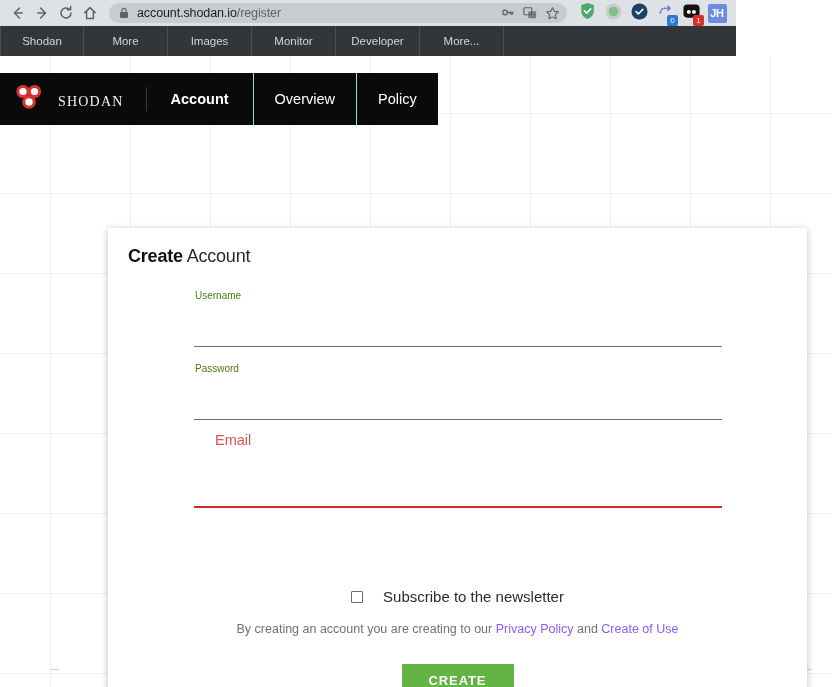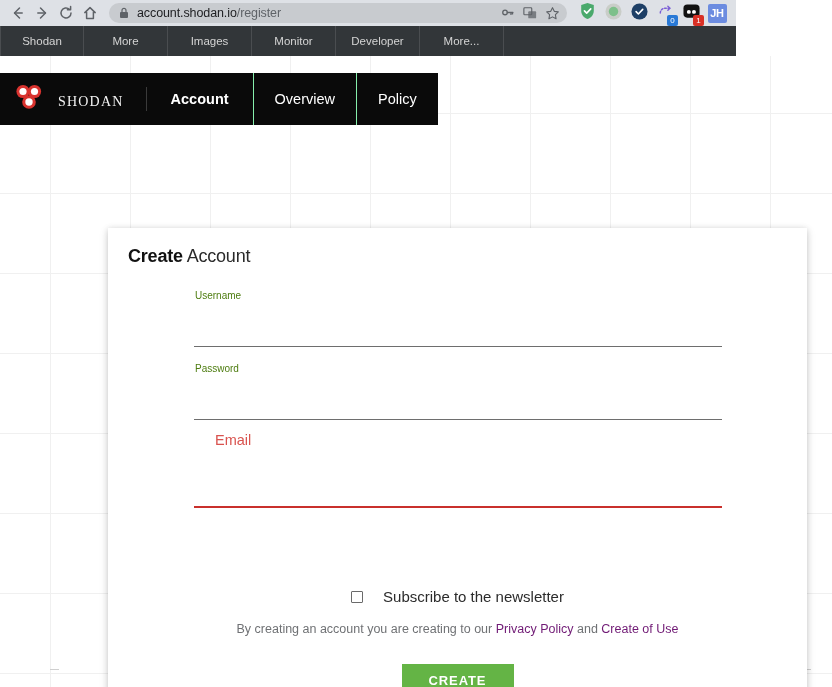--- a/index.html
+++ b/index.html
@@ -233,21 +233,21 @@
     font-size: 15px;
     color: #2b2b2b;
   }
   #terms-row {
     position: absolute;
     left: 0; right: 0; top: 394px;
     text-align: center;
     font-size: 12.5px;
     color: #6f7174;
   }
-  #terms-row a { color: #701a75; text-decoration: none; }
+  #terms-row a { color: #8b5cf6; text-decoration: none; }
 
   #create-button {
     position: absolute;
     left: 50%; top: 436px;
     transform: translateX(-50%);
     width: 112px; height: 36px;
     background: #64b445;
     border: none;
     border-bottom: 3px solid #569c3b;
     color: #ffffff;

